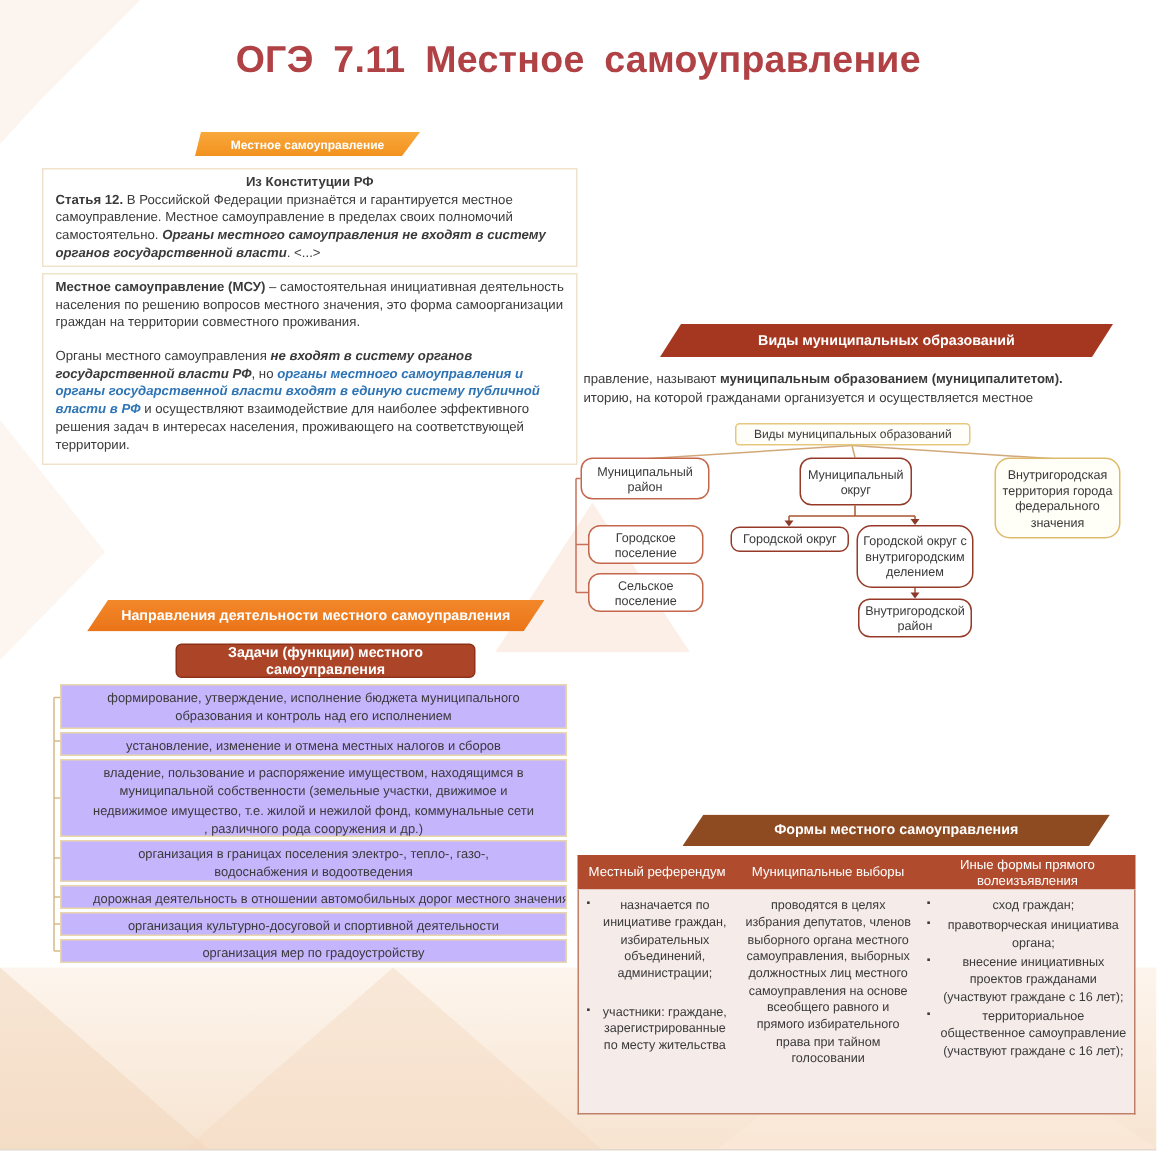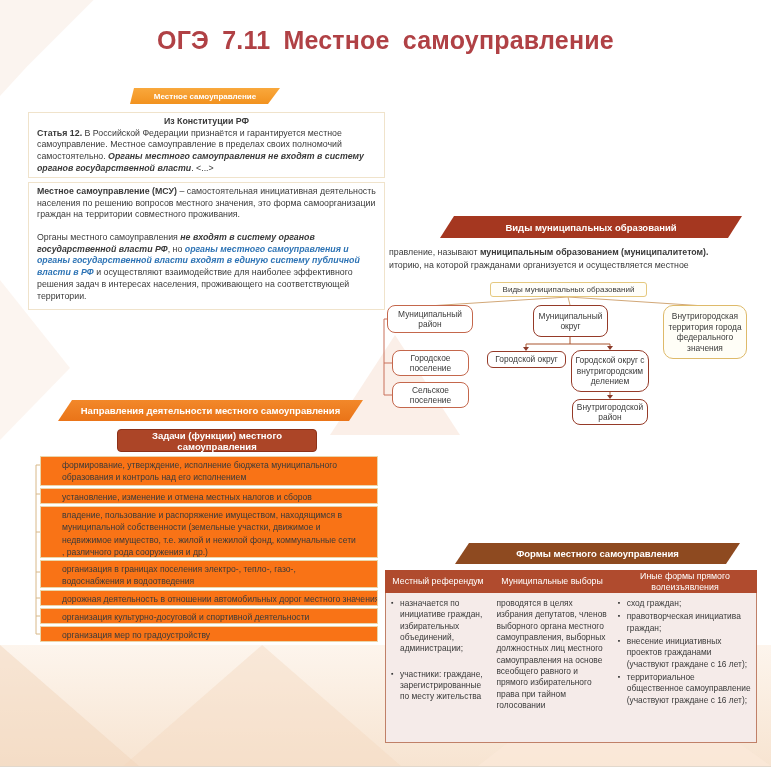--- a/index.html
+++ b/index.html
@@ -61,32 +61,32 @@
   .n-gold{border:1.3px solid #deba6a;border-radius:10px;background:#fffef7;}
   .n-district{left:387px;top:305px;width:86px;height:28px;}
   .n-okrug{left:533px;top:305px;width:75px;height:32px;}
   .n-federal{left:663px;top:305px;width:84px;height:54px;}
   .n-urban{left:392px;top:350px;width:77px;height:26px;}
   .n-cityokrug{left:487px;top:351px;width:79px;height:17px;border-radius:6px;}
   .n-citydiv{left:571px;top:350px;width:78px;height:42px;border-radius:10px;}
   .n-rural{left:392px;top:382px;width:77px;height:26px;}
   .n-intracity{left:572px;top:399px;width:76px;height:26px;}
   
-  .task{left:40px;width:338px;background:#f97316;border:1px solid #ead6ab;font-size:8.6px;
-    line-height:1.45;padding:2px 21px;box-sizing:border-box;z-index:2;}
+  .task{left:40px;width:338px;background:#c4b5fd;border:1px solid #ead6ab;font-size:8.6px;
+    line-height:1.45;padding:2px 21px;box-sizing:border-box;z-index:2;text-align:center;}
   .clip1{white-space:nowrap;overflow:hidden;}
   
   .tbl-head{left:385px;top:570px;width:372px;height:23px;background:#b04b2e;color:#fff;
     display:flex;font-size:8.8px;font-weight:normal;text-align:center;z-index:2;}
   .tbl-head > div{display:flex;align-items:center;justify-content:center;line-height:1.15;padding:0 4px;box-sizing:border-box;}
   .thc1{width:106px;}.thc2{width:122px;}.thc3{width:144px;}
   .tbl-body{left:385px;top:593px;width:372px;height:150px;background:#f5ebe9;
     border:1px solid #c08068;border-top:none;display:flex;font-size:8.4px;line-height:1.35;
     box-sizing:border-box;z-index:2;}
-  .tbc{padding:5px 5px 15px 5px;box-sizing:border-box;}
+  .tbc{padding:5px 5px 15px 5px;box-sizing:border-box;text-align:center;}
   .tbc1{width:106px;}.tbc2{width:122px;}.tbc3{width:144px;}
   .bullet{position:relative;padding-left:9px;margin-bottom:2px;}
   .bullet::before{content:"▪";position:absolute;left:0;top:0;font-size:7px;}
   .gap{margin-top:14px;}
   svg.lines{position:absolute;left:0;top:0;z-index:1;}
 </style>
 </head>
 <body>
 
 <div class="abs deco tri-tl"></div>
@@ -187,17 +187,17 @@
 <div class="abs tbl-body">
   <div class="tbc tbc1">
     <div class="bullet">назначается по инициативе граждан, избирательных объединений, администрации;</div>
     <div class="bullet gap">участники: граждане, зарегистрированные по месту жительства</div>
   </div>
   <div class="tbc tbc2">
     <div>проводятся в целях избрания депутатов, членов выборного органа местного самоуправления, выборных должностных лиц местного самоуправления на основе всеобщего равного и прямого избирательного права при тайном голосовании</div>
   </div>
   <div class="tbc tbc3">
     <div class="bullet">сход граждан;</div>
-    <div class="bullet">правотворческая инициатива граждан;</div>
+    <div class="bullet">правотворческая инициатива органа;</div>
     <div class="bullet">внесение инициативных проектов гражданами (участвуют граждане с 16 лет);</div>
     <div class="bullet">территориальное общественное самоуправление (участвуют граждане с 16 лет);</div>
   </div>
 </div>
 
 </body></html>

